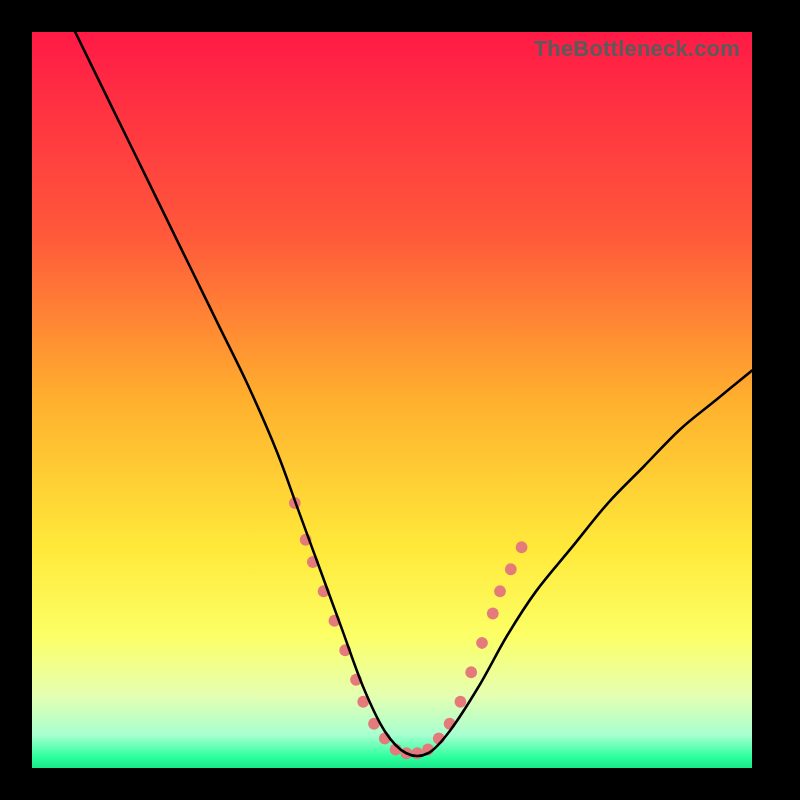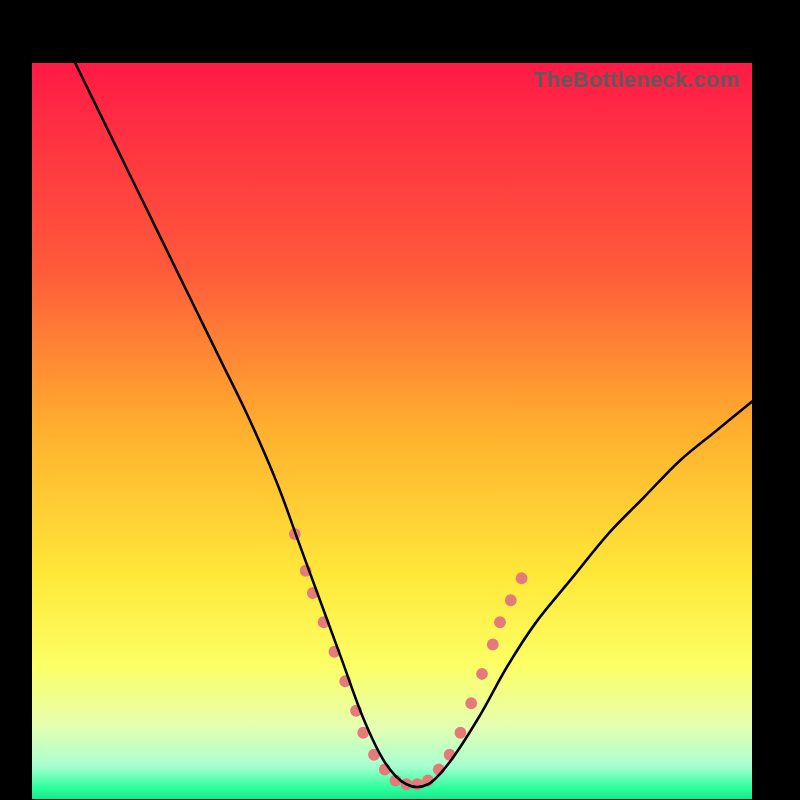--- a/index.html
+++ b/index.html
@@ -18,21 +18,20 @@
     height: 800px;
     background: #000;
   }
   .plot {
     position: absolute;
     left: 32px;
     top: 32px;
     width: 720px;
     height: 736px;
     overflow: hidden;
-    margin-top: 31px;
   }
   .gradient {
     position: absolute;
     left: 0;
     top: 0;
     width: 100%;
     height: 100%;
   }
   .watermark {
     position: absolute;

